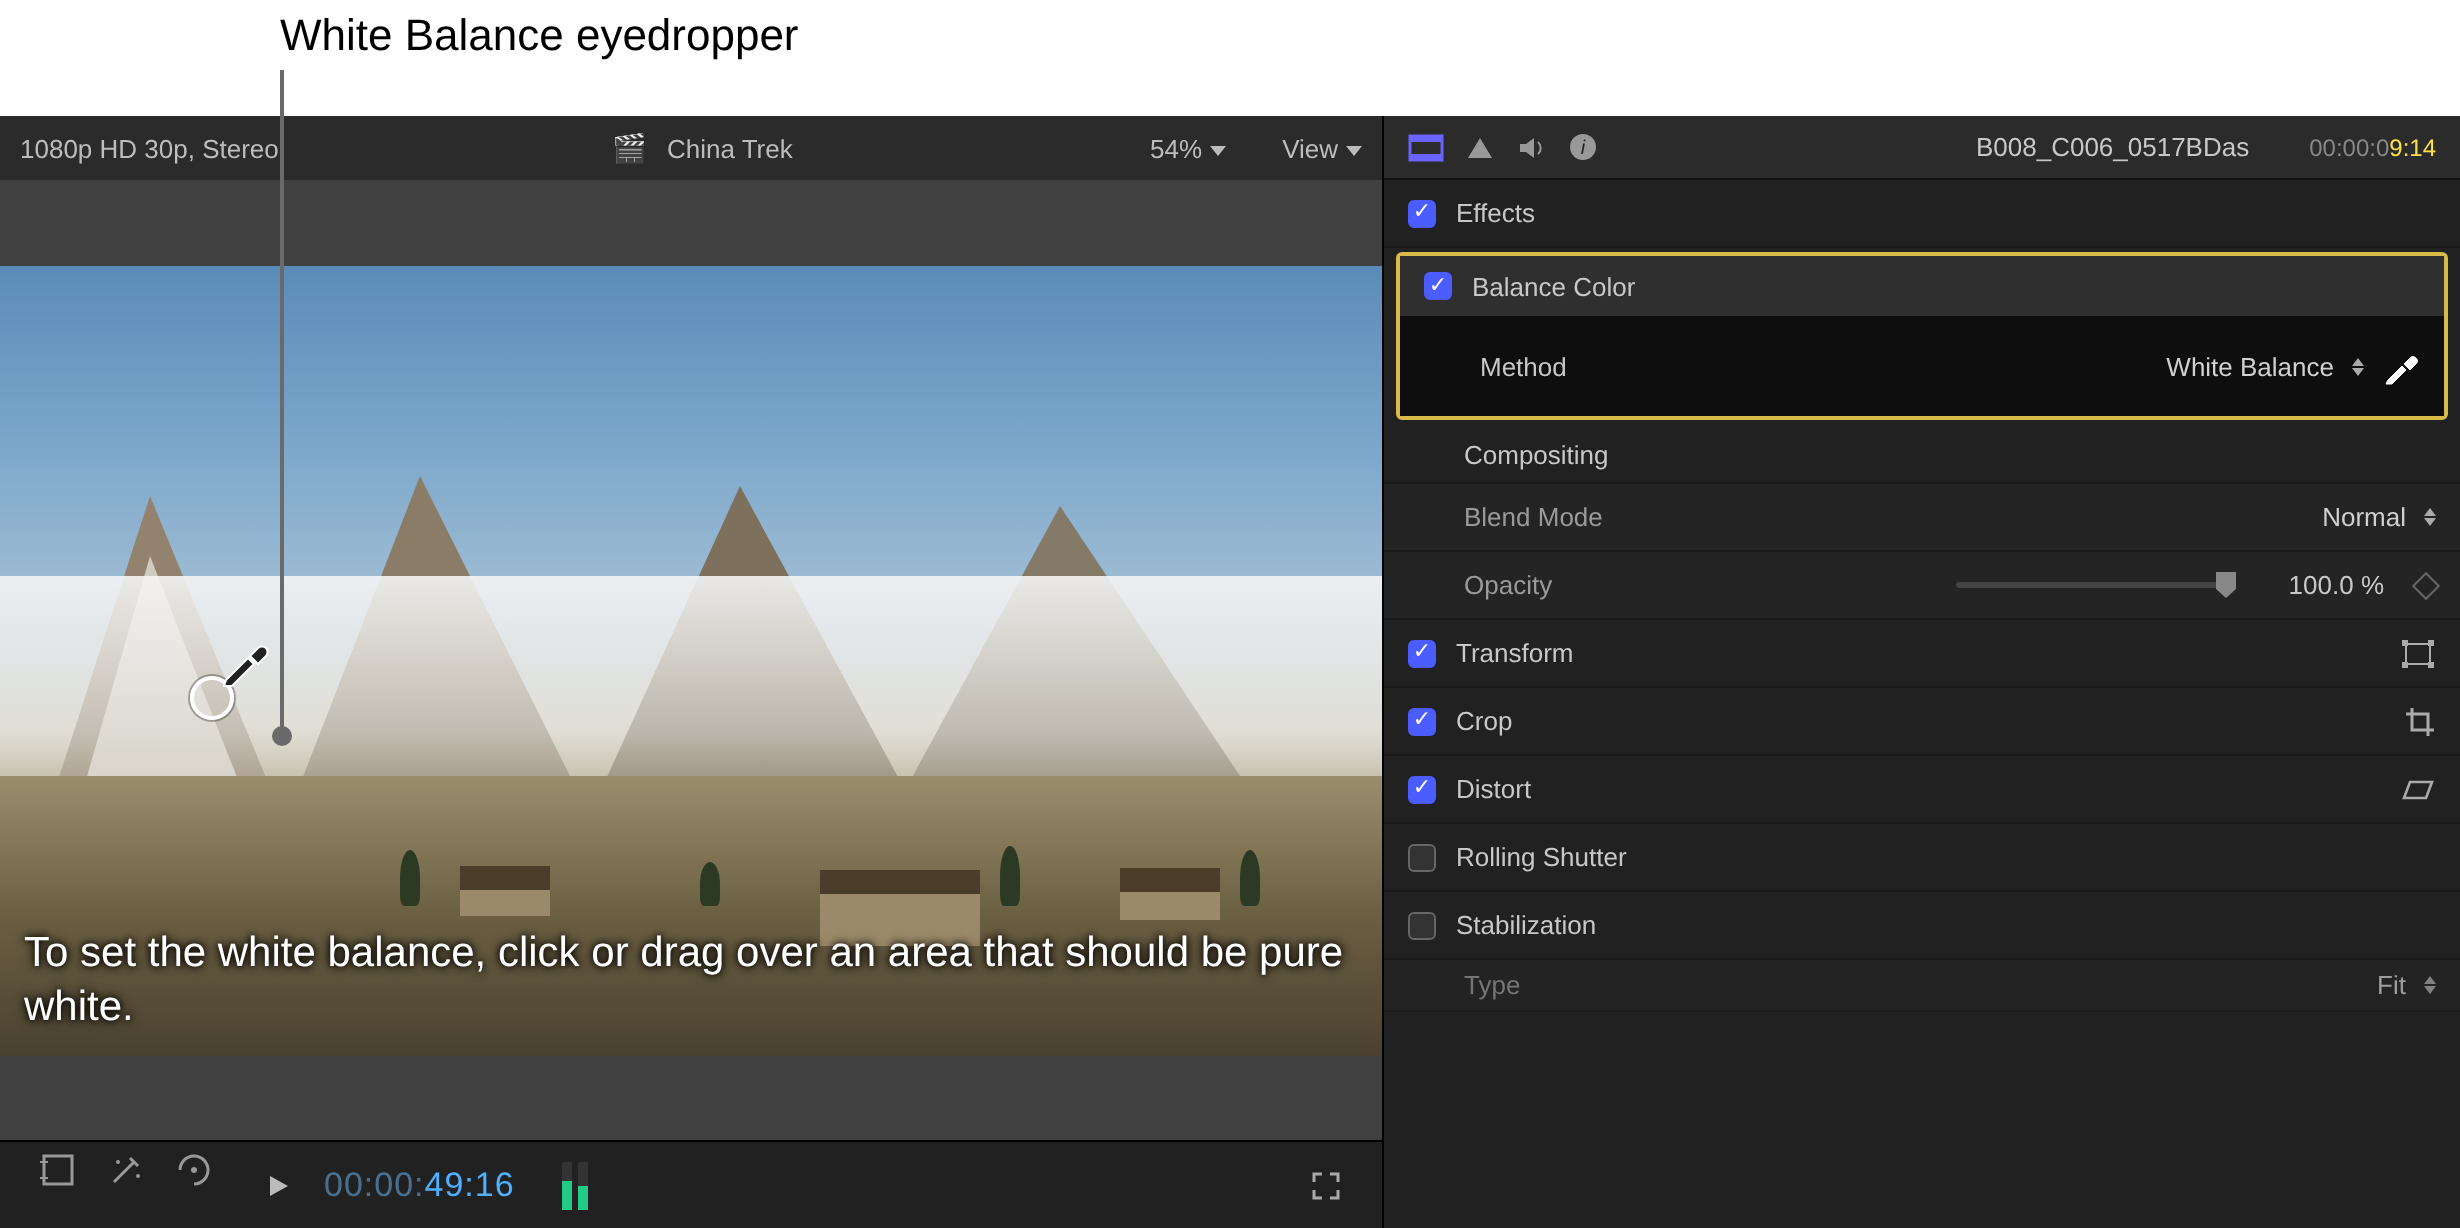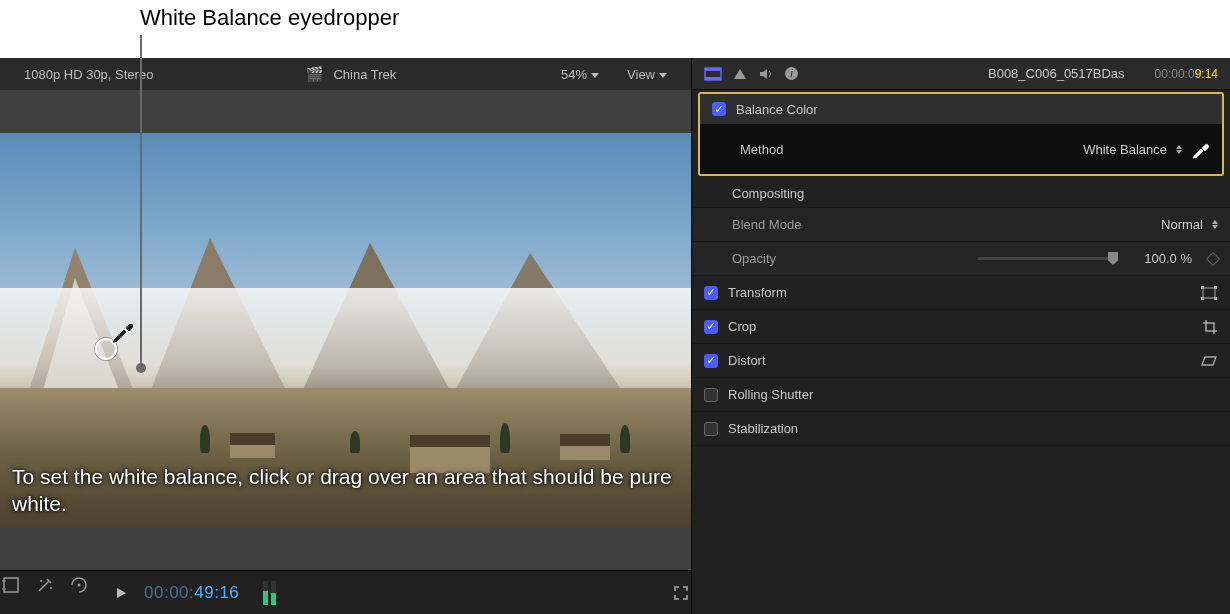--- a/index.html
+++ b/index.html
@@ -54,21 +54,21 @@
       width: 692px;
       display: flex;
       flex-direction: column;
       border-right: 1px solid #000;
     }
     .viewer-toolbar {
       height: 32px;
       background: #2b2b2b;
       display: flex;
       align-items: center;
-      padding: 0 24px;
+      padding: 0 10px;
       color: #bdbdbd;
       font-size: 13px;
       gap: 10px;
     }
     .viewer-toolbar .spacer { flex: 1; }
     .viewer-toolbar .zoom-label { margin-left: 12px; }
     .viewer-toolbar .arrow-down {
       display: inline-block;
       margin-left: 4px;
       width: 0; height: 0;
@@ -165,21 +165,21 @@
       font-size: 21px;
       font-weight: 500;
       text-shadow: 0 0 6px #000, 0 0 3px #000;
       line-height: 1.3;
     }
     .viewer-footer {
       height: 44px;
       background: #212121;
       display: flex;
       align-items: center;
-      padding: 0 2px;
+      padding: 0 20px;
       gap: 16px;
       color: #a0a0a0;
       font-size: 13px;
       border-top: 1px solid #000;
     }
     .ftr-icon { color: #999; }
     .ftr-icon .arrow-down { margin-left: 3px; }
     .timecode {
       font-family: "Menlo", monospace;
       color: #4fb0ff;
@@ -445,20 +445,24 @@
             </svg>
         </span>
       </div>
       <span class="clip-name">B008_C006_0517BDas</span>
       <span class="tc">
         <span>00:00:0</span><span class="bright">9:14</span>
       </span>
     </div>
 
     <div class="insp-body">
+      <div class="row header">
+        <div class="checkbox checked"></div>
+        <span class="label">Effects</span>
+      </div>
 
       <div class="highlight-group">
         <div class="row header">
           <div class="checkbox checked"></div>
           <span class="label">Balance Color</span>
         </div>
         <div class="row method-row">
           <span class="label">Method</span>
           <span class="grow"></span>
           <span class="popup-value">
@@ -541,16 +545,27 @@
         <div class="checkbox"></div>
         <span class="label">Rolling Shutter</span>
       </div>
 
       <div class="row header">
         <div class="checkbox"></div>
         <span class="label">Stabilization</span>
       </div>
 
 
+      <div class="row sub" style="height:26px; opacity:0.7;">
+        <span class="label dim">Type</span>
+        <span class="grow"></span>
+        <span class="popup-value">
+          <span>Fit</span>
+          <span class="sort-arrows">
+              <span class="up"></span>
+              <span class="dn"></span>
+            </span>
+        </span>
+      </div>
     </div>
 
   </div>
 </div>
 
 </body></html>

